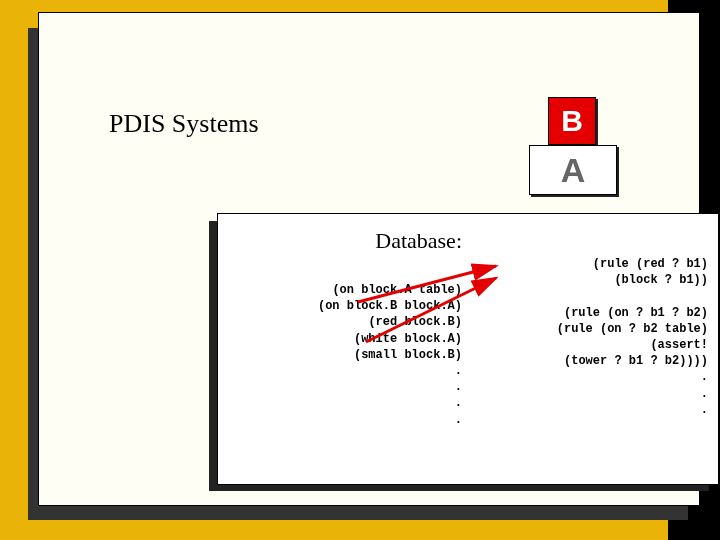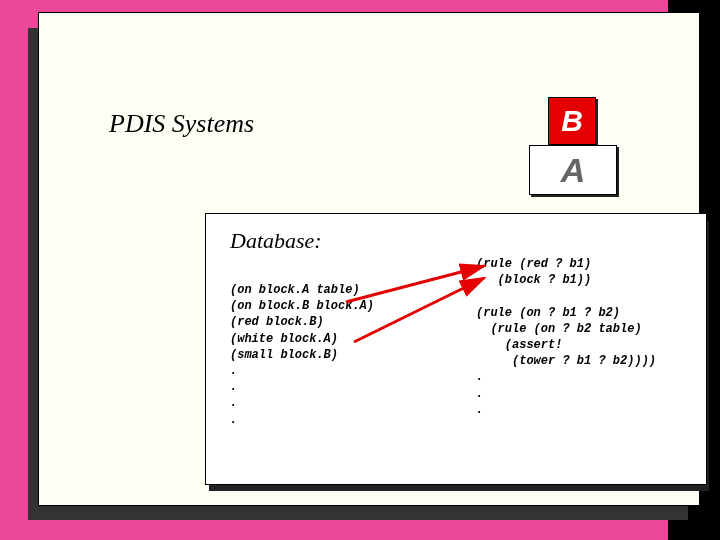--- a/index.html
+++ b/index.html
@@ -8,22 +8,21 @@
     width: 720px;
     height: 540px;
     background: #000;
     font-family: Georgia, 'Times New Roman', serif;
     overflow: hidden;
   }
   .stage {
     position: relative;
     width: 668px;
     height: 540px;
-    background: #ec4899;
-    font-style: italic;
+    background: #eab308;
   }
   
   .slide-shadow {
     position: absolute;
     left: 28px;
     top: 28px;
     width: 660px;
     height: 492px;
     background: #333;
   }
@@ -82,26 +81,27 @@
   .content-shadow {
     position: absolute;
     left: 170px;
     top: 208px;
     width: 500px;
     height: 270px;
     background: #222;
   }
   .content {
     position: absolute;
-    left: 166px;
+    left: 178px;
     top: 200px;
     width: 500px;
     height: 270px;
     background: #fff;
     border: 1px solid #000;
+    text-align: right;
   }
   .col {
     position: absolute;
     top: 14px;
   }
   .col.db { left: 24px; width: 220px; }
   .col.rules { left: 270px; width: 220px; }
   .col-head {
     font-family: Georgia, 'Times New Roman', serif;
     font-size: 22px;

